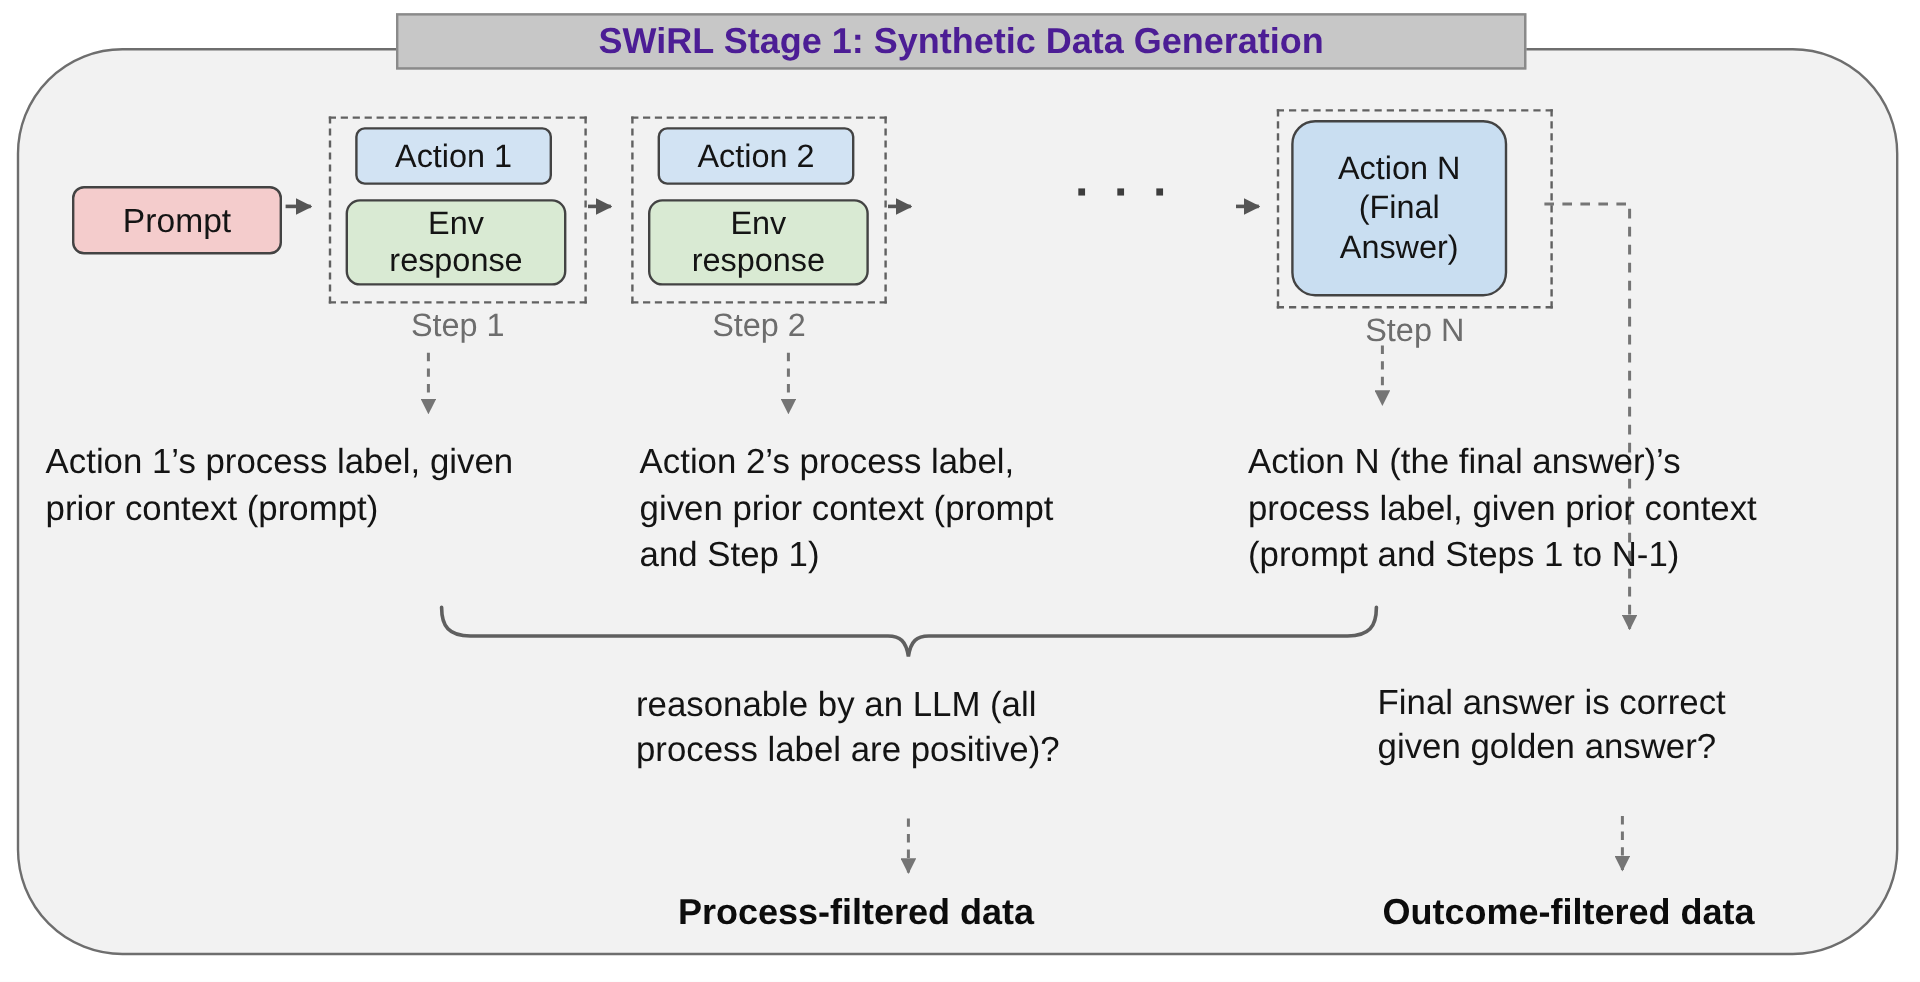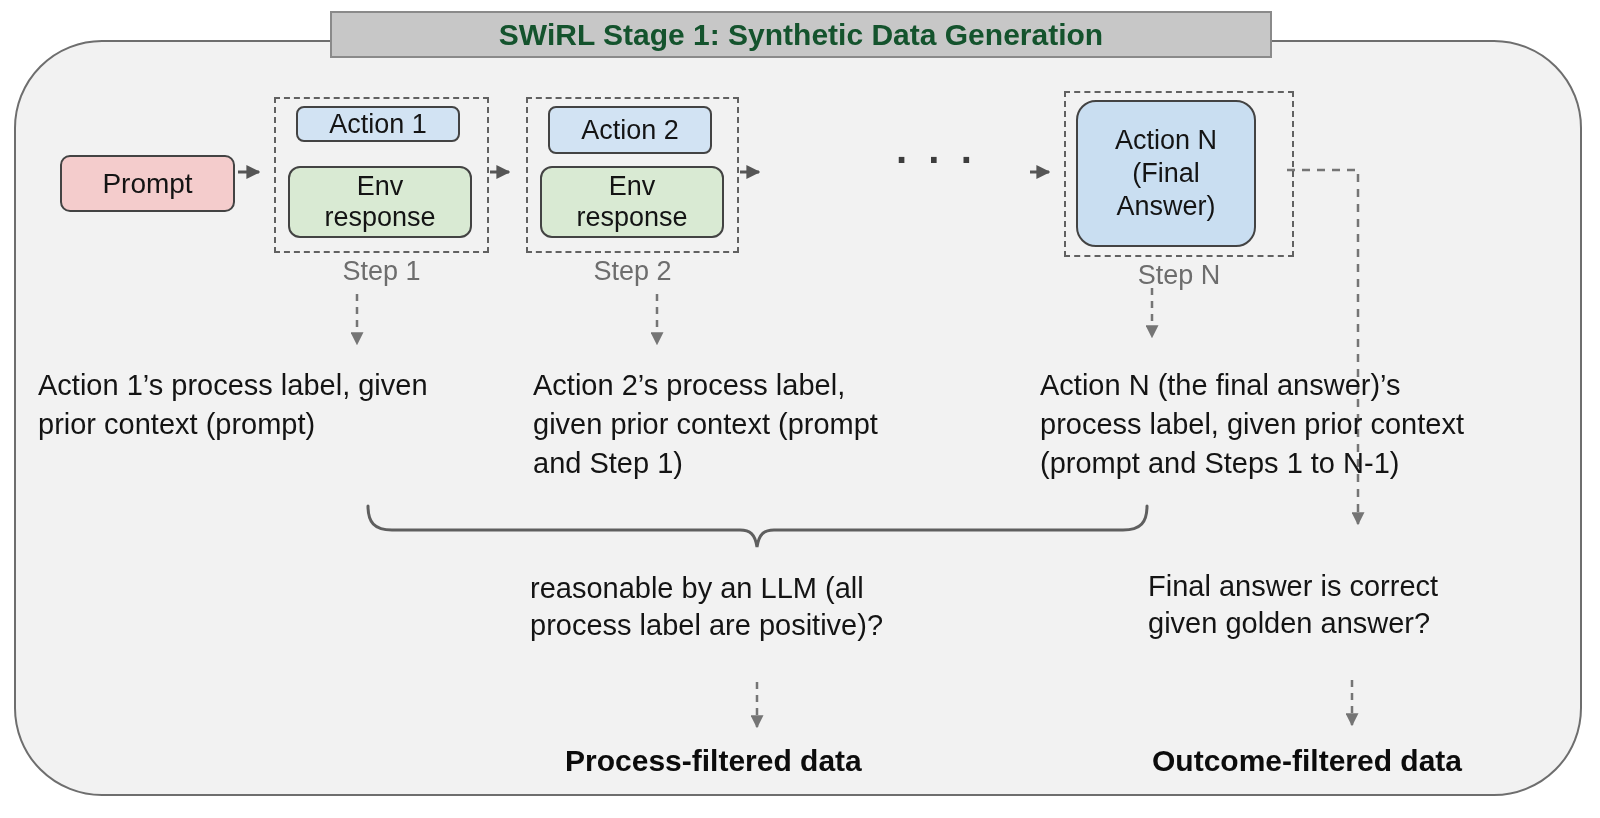--- a/index.html
+++ b/index.html
@@ -13,39 +13,39 @@
     background:var(--container-bg,#f2f2f2);
     border:2px solid var(--container-border,#6e6e6e);
     border-radius:88px;z-index:0;box-sizing:border-box;
   }
   .titlebar{
     position:absolute;left:330px;top:11px;width:942px;height:47px;
     background:var(--title-bg,#c7c7c7);
     border:2px solid var(--title-border,#8a8a8a);
     box-sizing:border-box;z-index:3;
     display:flex;align-items:center;justify-content:center;
-    font-size:30px;font-weight:bold;color:#14532d;
+    font-size:30px;font-weight:bold;color:#4c1d95;
   }
   .overlay{position:absolute;left:0;top:0;width:1600px;height:818px;z-index:1;pointer-events:none;}
   .box{
     position:absolute;box-sizing:border-box;z-index:2;
     display:flex;flex-direction:column;align-items:center;justify-content:center;
     text-align:center;border:2.5px solid var(--box-border,#434343);
   }
   .prompt{left:60px;top:155px;width:175px;height:57px;border-radius:10px;
     background:var(--prompt-fill,#f4cccc);font-size:28px;}
   .frame{
     position:absolute;box-sizing:border-box;z-index:1;
     border:2.5px dashed var(--dashed-border,#616161);
   }
   .frame1{left:274px;top:97px;width:215px;height:156px;}
   .frame2{left:526px;top:97px;width:213px;height:156px;}
   .frameN{left:1064px;top:91px;width:230px;height:166px;}
   .action{background:var(--action-fill,#d2e3f3);border-radius:8px;font-size:27px;}
-  .action1{left:296px;top:106px;width:164px;height:36px;}
+  .action1{left:296px;top:106px;width:164px;height:48px;}
   .action2{left:548px;top:106px;width:164px;height:48px;}
   .actionN{left:1076px;top:100px;width:180px;height:147px;border-radius:20px;
     background:var(--action-n-fill,#c9def1);line-height:33px;}
   .env{background:var(--env-fill,#d9ead3);border-radius:12px;font-size:27px;line-height:31px;}
   .env1{left:288px;top:166px;width:184px;height:72px;}
   .env2{left:540px;top:166px;width:184px;height:72px;}
   .env span,.actionN span{display:block;}
   .steplabel{
     position:absolute;z-index:2;text-align:center;font-size:27px;
     color:var(--step-label-color,#6d6d6d);

